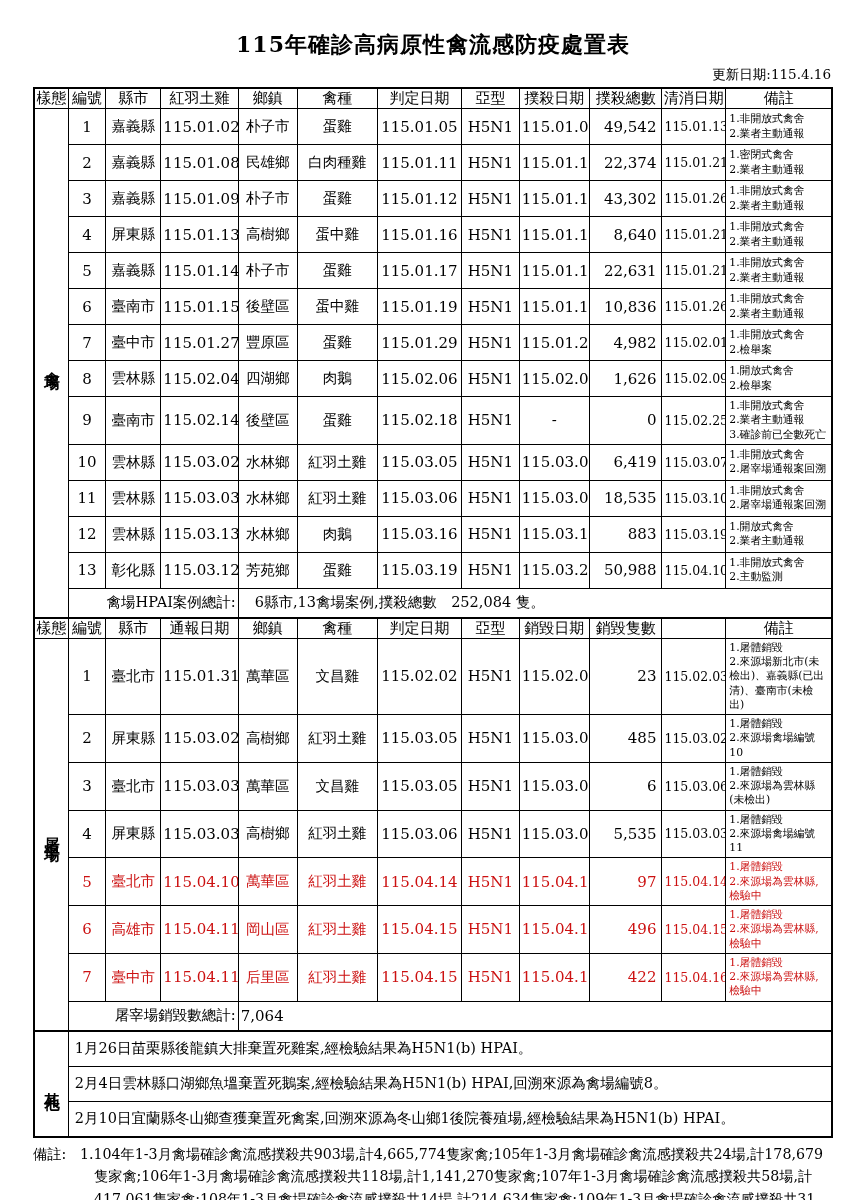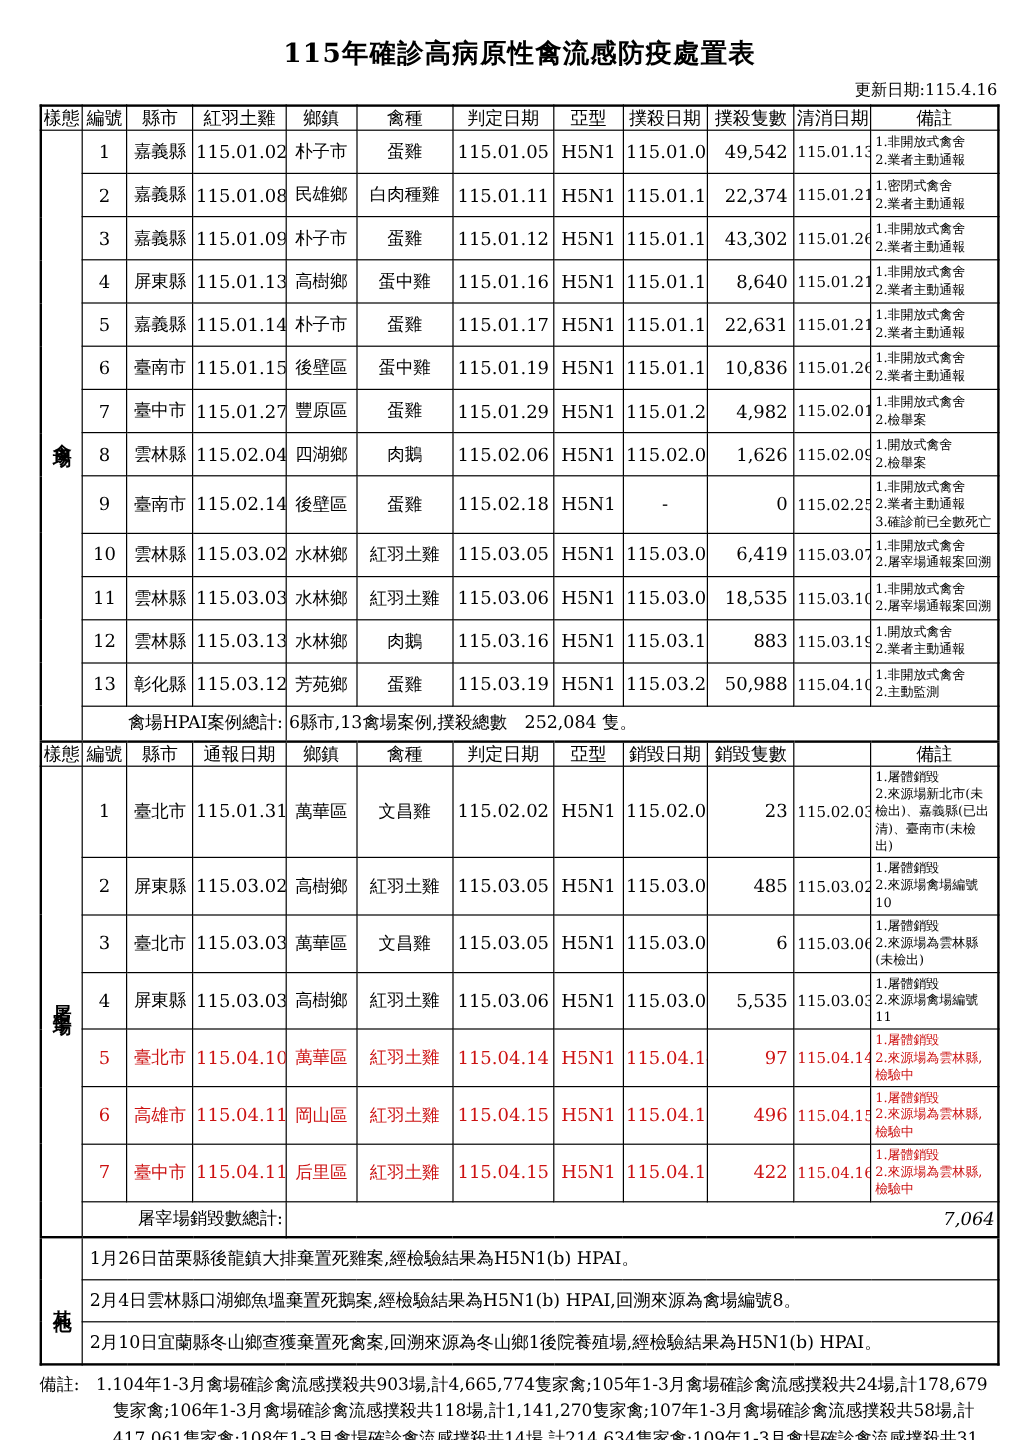--- a/index.html
+++ b/index.html
@@ -18,22 +18,22 @@
   .c-no,.c-date,.c-subtype{font-size:15px;}
   .c-count{text-align:right;padding-right:5px;font-size:15px;}
   .c-clean{font-size:12.5px;}
   .c-remark{font-size:10.8px;text-align:left;line-height:1.32;padding:2px 3px;white-space:pre-line;margin-left:24px;}
   tr.red td{color:#cc1111;}
   .cat-cell{text-align:center;vertical-align:middle;}
   .vtext{writing-mode:vertical-rl;text-orientation:upright;font-weight:bold;font-size:15.5px;
          letter-spacing:5px;margin:0 auto;display:inline-block;}
   .summary-row td{height:26px;}
   .sum-label{text-align:right;padding-right:2px;font-size:14.5px;padding-left:24px;}
-  .sum-value-left{text-align:left;padding-left:2px;font-size:14.5px;}
-  .sum-value-center{text-align:right;font-size:15px;font-style:italic;}
+  .sum-value-left{text-align:left;padding-left:16px;font-size:14.5px;}
+  .sum-value-center{text-align:left;font-size:15px;}
   .other-cell{text-align:left;padding:4px 6px;font-size:14.5px;height:26px;}
 
   .footnotes{display:flex;margin-top:5px;font-size:14.2px;line-height:1.6;}
   .fn-label{flex:0 0 47px;}
   .fn-items{flex:1;}
   .fn-item{margin:0;padding-left:14px;text-indent:-14px;}
 </style>
 </head>
 <body>
 
@@ -62,21 +62,21 @@
       <tr>
         <th>樣態</th>
         <th>編號</th>
         <th>縣市</th>
         <th>紅羽土雞</th>
         <th>鄉鎮</th>
         <th>禽種</th>
         <th>判定日期</th>
         <th>亞型</th>
         <th>撲殺日期</th>
-        <th>撲殺隻數</th>
+        <th>撲殺總數</th>
         <th>清消日期</th>
         <th>備註</th>
       </tr>
     </tbody>
 
     <tbody>
       <tr>
           <td class="cat-cell" rowspan="14"><div class="vtext">禽場</div></td>
     <td class="c-no">1</td>
     <td class="c-county">嘉義縣</td>

